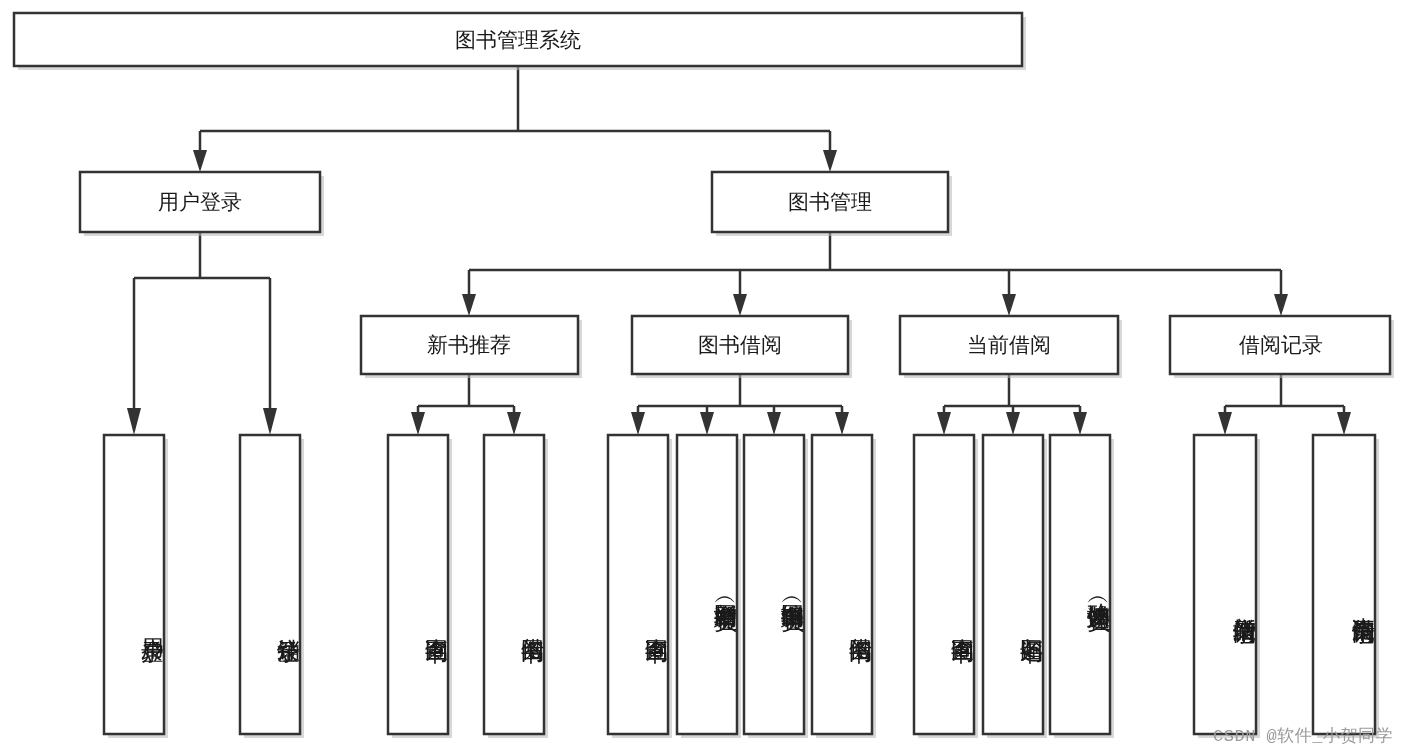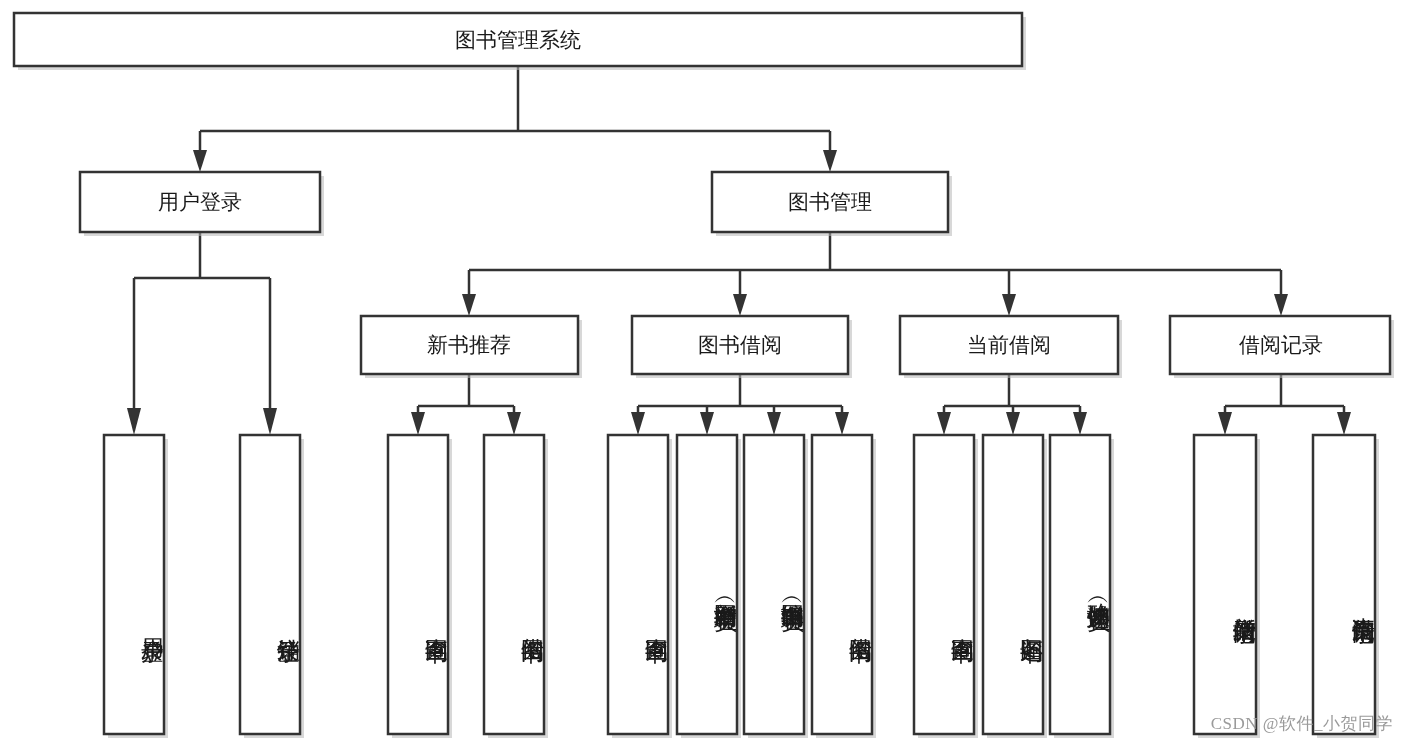--- a/index.html
+++ b/index.html
@@ -62,24 +62,24 @@
     line-height: 1.0;
     color: #1a1a1a;
     letter-spacing: 1px;
     white-space: nowrap;
     pointer-events: none;
     font-family: "Liberation Sans", "DejaVu Sans", sans-serif;
   }
   .watermark {
     position: absolute;
     right: 12px;
-    bottom: 12px;
+    bottom: 0;
     font-size: 17px;
     color: #9a9a9a;
-    font-family: Liberation Serif, serif;
+    font-family: Liberation Mono, monospace;
     letter-spacing: 0.5px;
     white-space: nowrap;
   }
 </style>
 </head>
 <body>
 
 <div id="diagram-root">
 
   <svg id="tree-svg" viewBox="0 0 1405 747">

